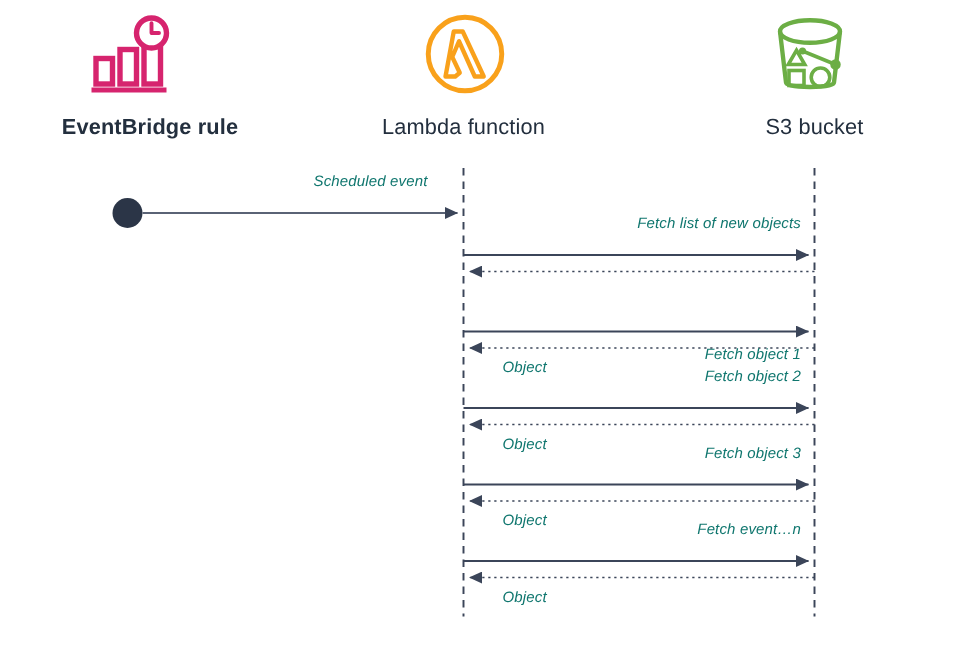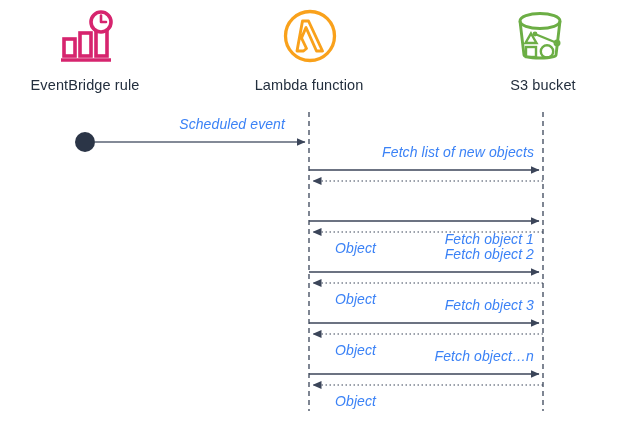--- a/index.html
+++ b/index.html
@@ -27,23 +27,23 @@
     font-size: 14.5px;
     color: #232f3e;
     white-space: nowrap;
     letter-spacing: 0.1px;
   }
   .icon-box {
     position: absolute;
   }
   .msg-label {
     position: absolute;
-    font-size: 14px;
+    font-size: 10px;
     font-style: italic;
-    color: #3b82f6;
+    color: #0f766e;
     white-space: nowrap;
     letter-spacing: 0.1px;
   }
   .msg-label.right { text-align: right; }
   .msg-label.left  { text-align: left; }
 </style>
 </head>
 <body>
 
 <div id="diagram">
@@ -76,21 +76,21 @@
         <polygon points="22,25.5 27.5,35 16.5,35" stroke-width="2.4"></polygon>
         <rect x="17" y="39" width="10" height="10" stroke-width="2.4"></rect>
         <circle cx="38" cy="43.5" r="6.2" stroke-width="2.4"></circle>
         <line x1="26" y1="26" x2="48" y2="35" stroke-width="2.4"></line>
         <circle cx="26" cy="26" r="2.4" fill="#6cae45" stroke="none"></circle>
         <circle cx="48" cy="35" r="2.4" stroke-width="2.2"></circle>
       </g>
     </svg>
   </div>
 
-  <div class="participant-label" style="left:0px; top:77px; width:170px;">EventBridge rule</div>
+  <div class="participant-label" style="left:15px; top:77px; width:170px;font-weight:bold;">EventBridge rule</div>
   <div class="participant-label" style="left:224px; top:77px; width:170px;">Lambda function</div>
   <div class="participant-label" style="left:458px; top:77px; width:170px;">S3 bucket</div>
 
   <svg width="638" height="438" style="position:absolute; left:0; top:0;">
     <defs>
       <marker id="arrow-right" markerWidth="9" markerHeight="8" refX="8.5" refY="4" orient="auto" markerUnits="userSpaceOnUse">
         <path d="M0,0 L9,4 L0,8 z" fill="#3b4559"></path>
       </marker>
       <marker id="arrow-left" markerWidth="9" markerHeight="8" refX="8.5" refY="4" orient="auto" markerUnits="userSpaceOnUse">
         <path d="M0,0 L9,4 L0,8 z" fill="#3b4559"></path>
@@ -127,17 +127,17 @@
   <div class="msg-label left" style="left:335px; top:240px; width:180px;">Object</div>
 
   <div class="msg-label right" style="left:339px; top:246px; width:195px;">Fetch object 2</div>
 
   <div class="msg-label left" style="left:335px; top:291px; width:180px;">Object</div>
 
   <div class="msg-label right" style="left:339px; top:297px; width:195px;font-style:italic;">Fetch object 3</div>
 
   <div class="msg-label left" style="left:335px; top:342px; width:180px;">Object</div>
 
-  <div class="msg-label right" style="left:339px; top:348px; width:195px;">Fetch object…n</div>
+  <div class="msg-label right" style="left:339px; top:348px; width:195px;">Fetch event…n</div>
 
   <div class="msg-label left" style="left:335px; top:393px; width:180px;">Object</div>
 
 </div>
 
 </body></html>

